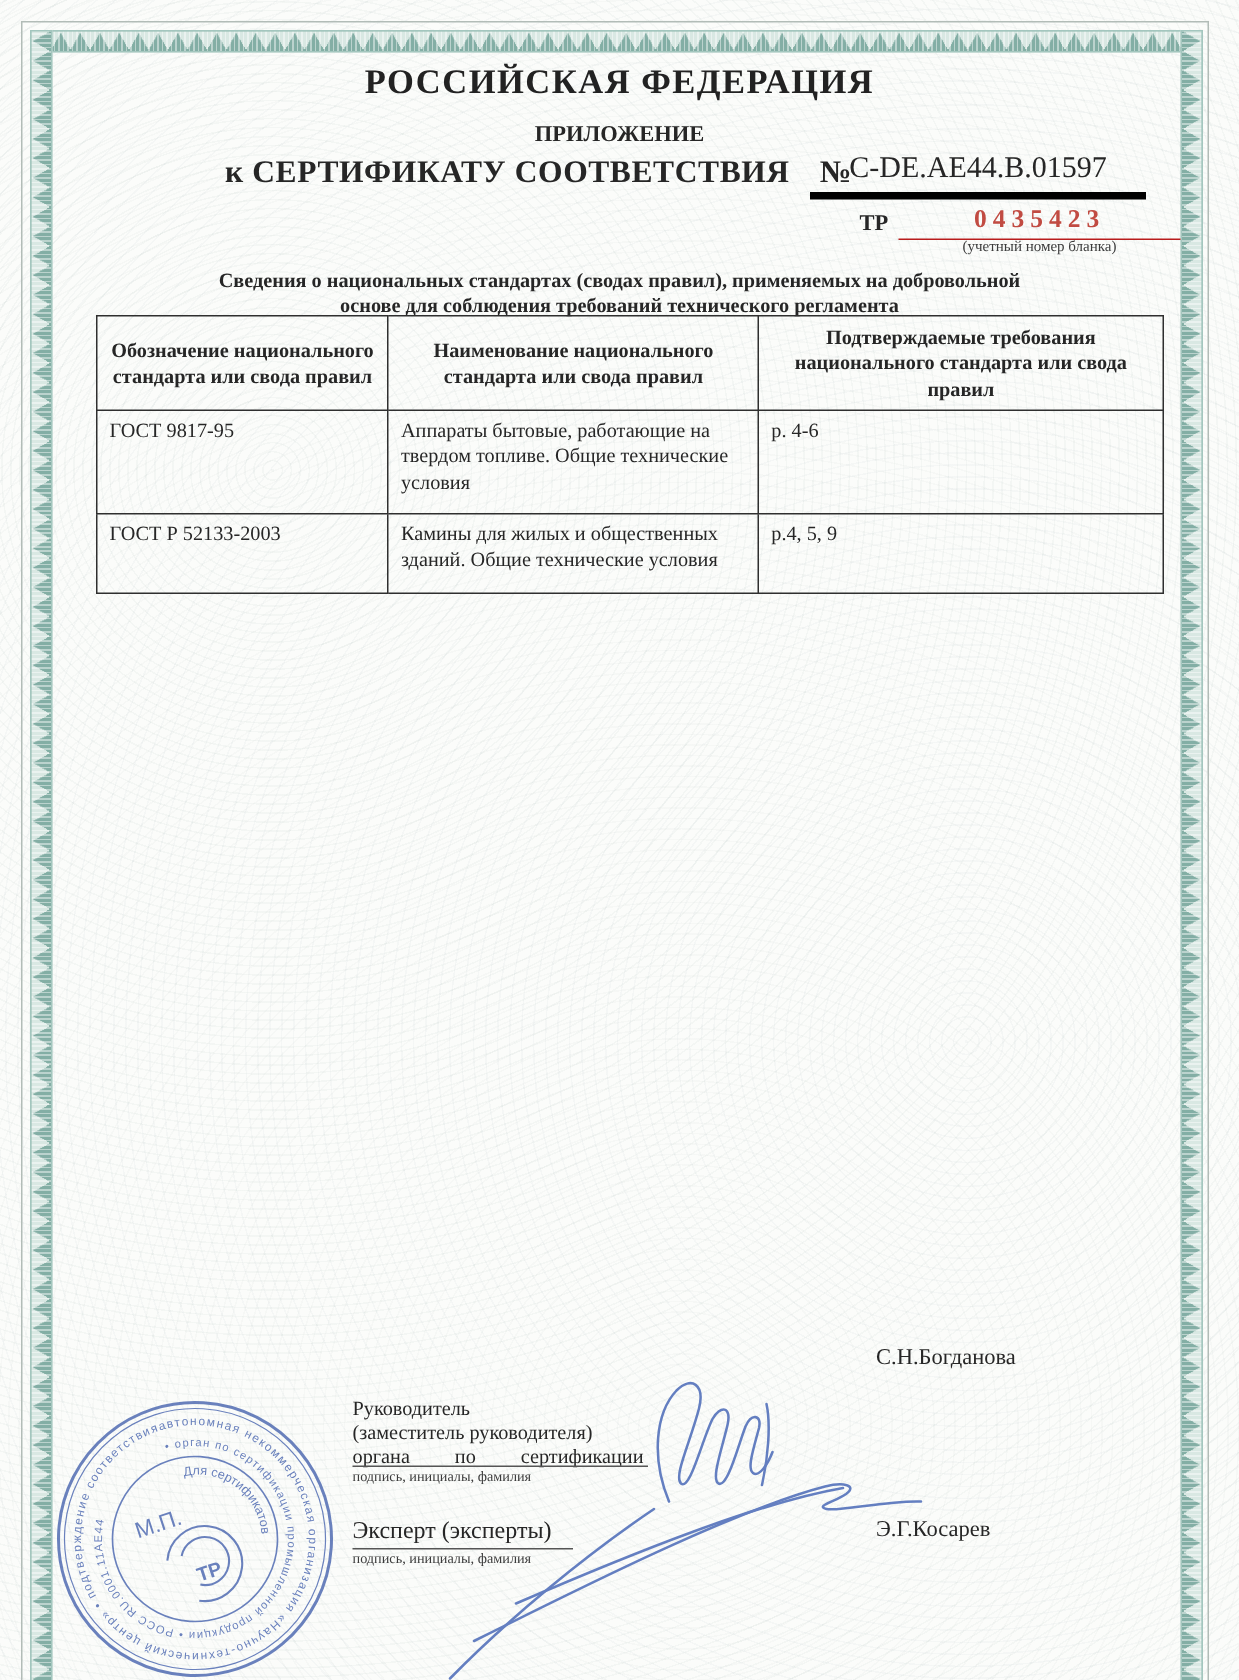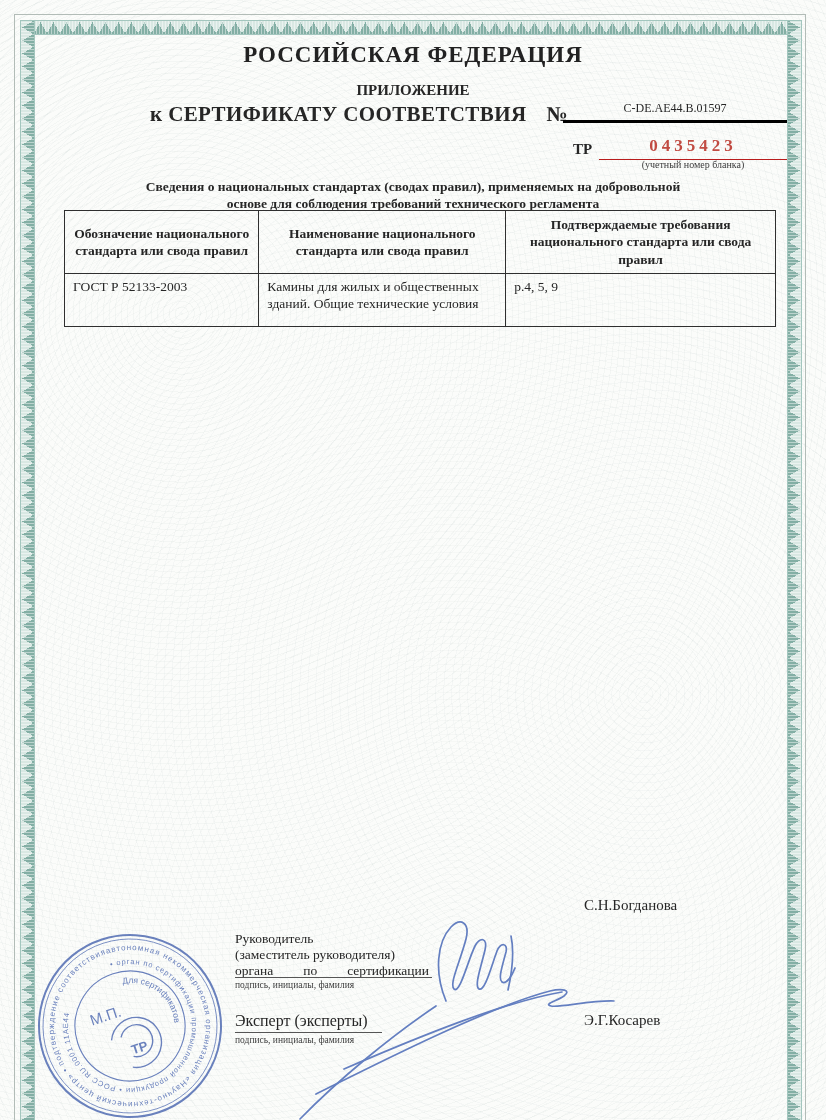--- a/index.html
+++ b/index.html
@@ -28,21 +28,21 @@
   .band-right{left:787px;top:20px;width:13px;height:1100px;
     background-image:
       repeating-linear-gradient(0deg, rgba(255,255,255,.45) 0 1px, transparent 1px 3px),
       conic-gradient(from 240deg at 92% 50%, rgba(122,168,158,.9) 0 60deg, transparent 60deg 360deg);
     background-size:auto,13px 13px;}
   
   .t-country{left:36px;top:42px;width:754px;text-align:center;font-size:23px;font-weight:bold;letter-spacing:1px;color:#222;}
   .t-append{left:36px;top:82px;width:754px;text-align:center;font-size:15px;font-weight:bold;}
   .cert-label{left:150px;top:102px;font-size:21px;font-weight:bold;letter-spacing:.4px;white-space:nowrap;}
   .cert-label .nosign{margin-left:20px;}
-  .cert-num{left:563px;top:101px;width:224px;border-bottom:3px solid #000000;text-align:center;font-size:12px;padding-bottom:4px;}
+  .cert-num{left:540px;top:101px;width:224px;border-bottom:5px solid #000000;text-align:center;font-size:20px;padding-bottom:4px;}
   .cert-type{left:150px;top:130px;width:420px;text-align:center;font-size:12px;font-weight:bold;}
   .tr-label{left:573px;top:141px;font-size:15px;font-weight:bold;}
   .tr-num{left:599px;top:136px;width:188px;border-bottom:1px solid #b91c1c;text-align:center;
     font-size:17px;font-weight:bold;letter-spacing:4px;color:#c14b42;padding-bottom:3px;}
   .tr-caption{left:599px;top:159px;width:188px;text-align:center;font-size:10px;color:#3c3c3c;}
   .intro{left:36px;top:179px;width:754px;text-align:center;font-weight:bold;font-size:13.5px;line-height:1.25;}
   
   table.std{left:64px;top:210px;width:712px;position:absolute;border-collapse:collapse;font-size:13.5px;table-layout:fixed;}
   table.std th,table.std td{border:1.4px solid #2f2f2f;vertical-align:top;line-height:1.28;}
   table.std th{font-weight:bold;text-align:center;padding:5px 6px;height:52px;vertical-align:middle;}
@@ -92,20 +92,25 @@
 
   <table class="std">
     <thead>
       <tr>
         <th class="c1">Обозначение национального стандарта или свода правил</th>
         <th class="c2">Наименование национального стандарта или свода правил</th>
         <th class="c3">Подтверждаемые требования национального стандарта или свода правил</th>
       </tr>
     </thead>
     <tbody>
+      <tr class="r1">
+        <td>ГОСТ 9817-95</td>
+        <td>Аппараты бытовые, работающие на твердом топливе. Общие технические условия</td>
+        <td>р. 4-6</td>
+      </tr>
       <tr class="r2">
         <td>ГОСТ Р 52133-2003</td>
         <td>Камины для жилых и общественных зданий. Общие технические условия</td>
         <td>р.4, 5, 9</td>
       </tr>
     </tbody>
   </table>
 
   <div class="abs sig-label">
     <div>Руководитель</div>

